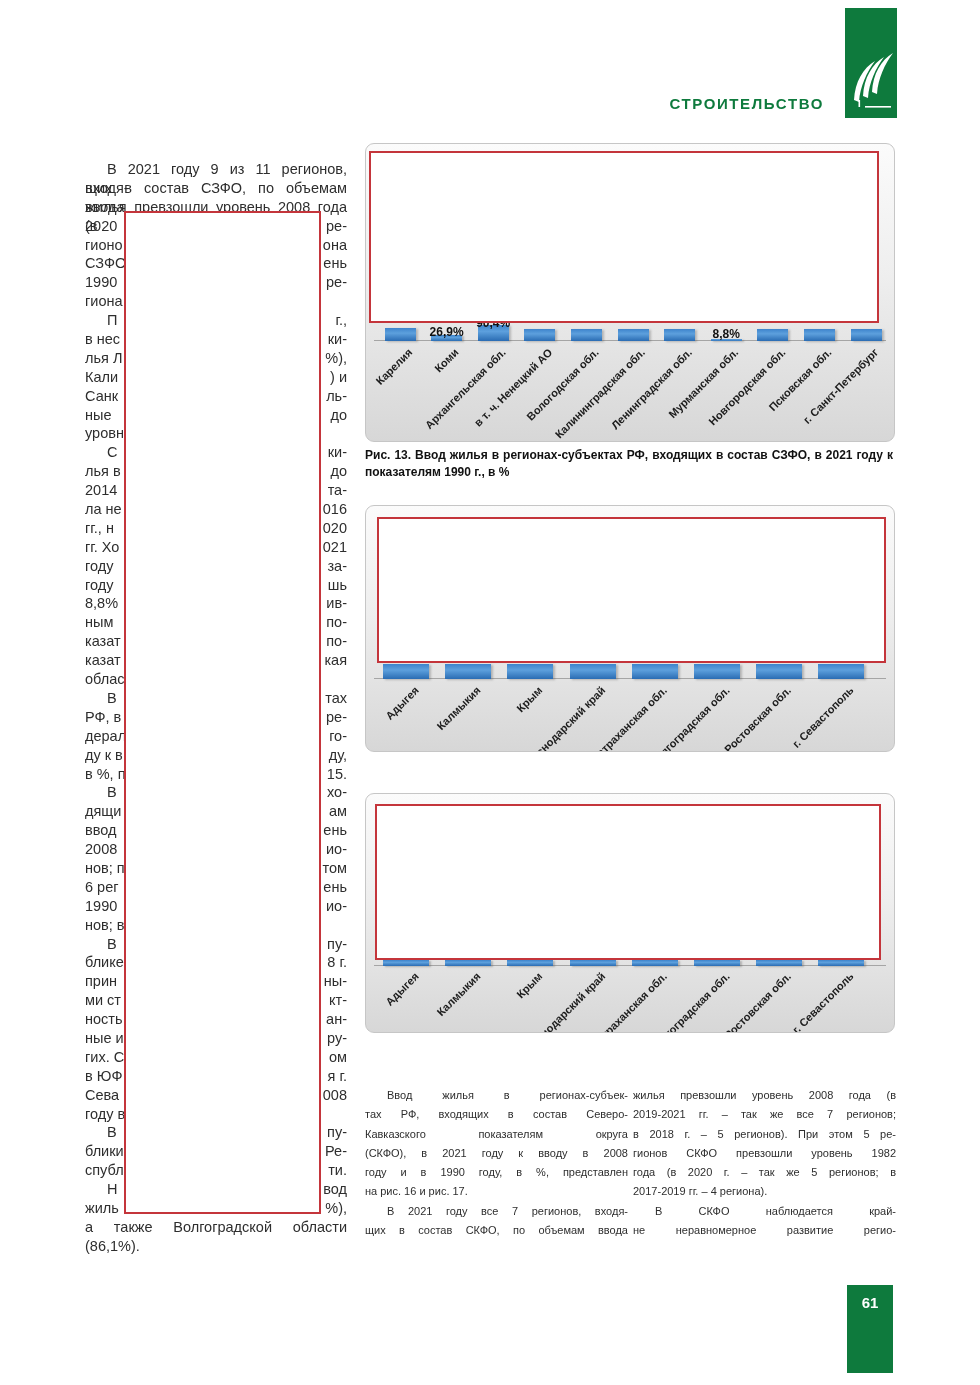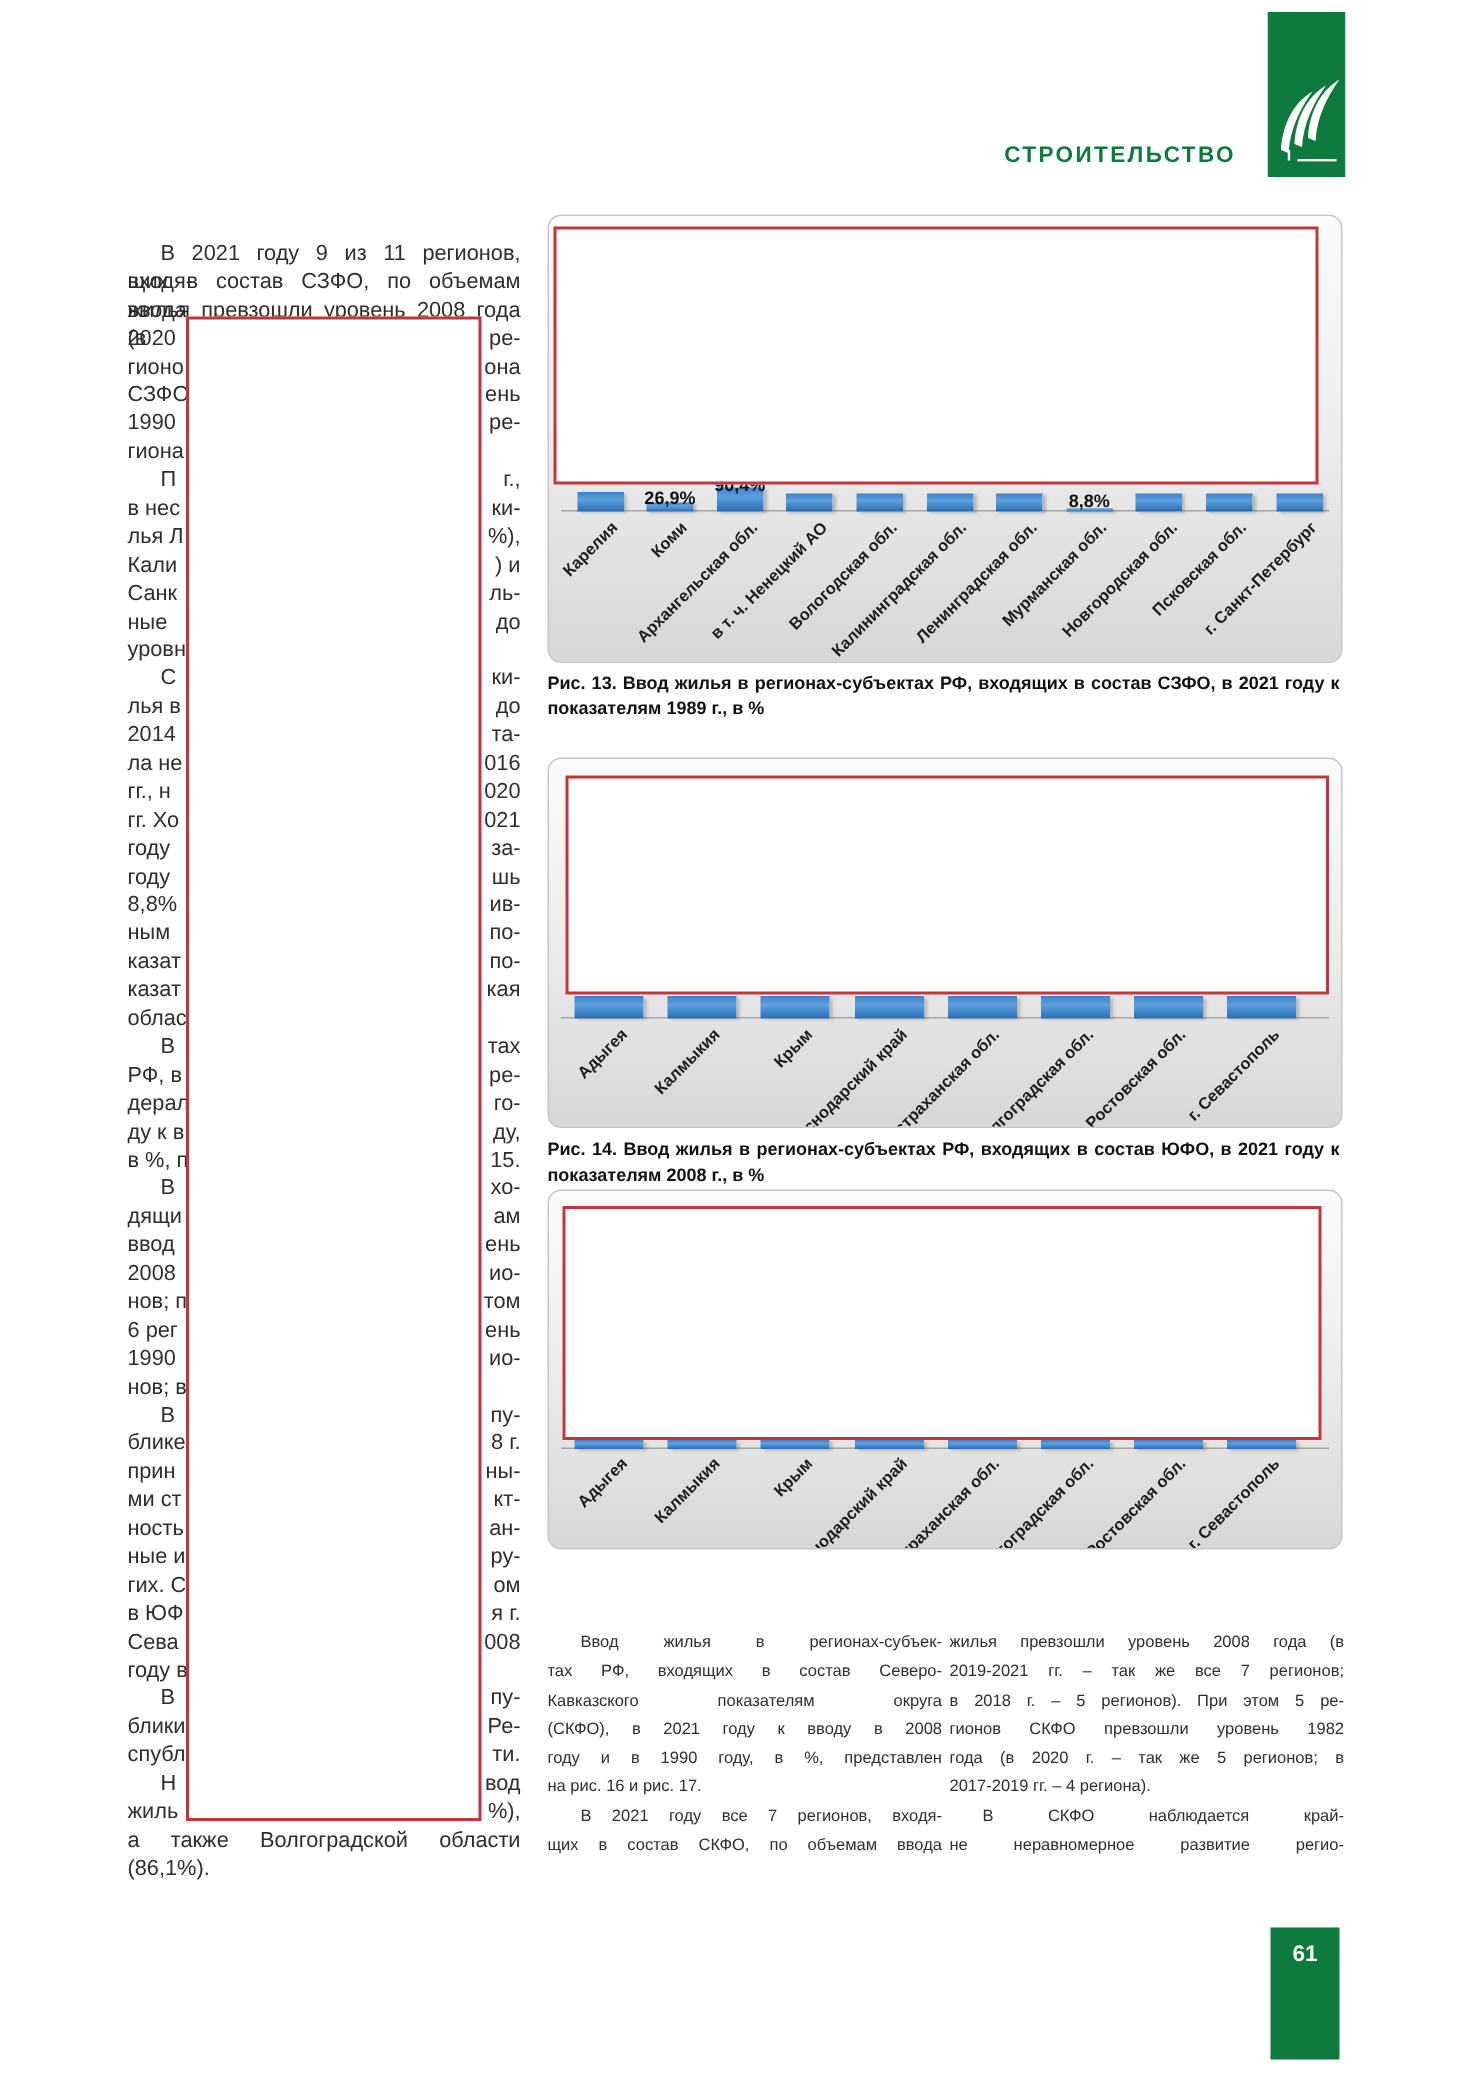--- a/index.html
+++ b/index.html
@@ -337,21 +337,21 @@
       </div>
       <div class="bar" style="left: 484.5px; width: 31px; top: 185px; height: 12px;"></div>
       <div class="xlab" style="left: 506px; top: 202px;">
         <span>г. Санкт-Петербург</span>
       </div>
       <div class="vlab" style="left: 80.6px; top: 181px;">26,9%</div>
       <div class="vlab" style="left: 127.2px; top: 172px;">90,4%</div>
       <div class="vlab" style="left: 360.2px; top: 183px;">8,8%</div>
       <div class="cover" style="left: 3px; top: 7px; width: 510px; height: 172px;"></div>
     </div>
-  <div class="caption" style="top:447px;">Рис. 13. Ввод жилья в регионах-субъектах РФ, входящих в состав СЗФО, в 2021 году к показателям 1989 г., в %</div>
+  <div class="caption" style="top:447px;">Рис. 13. Ввод жилья в регионах-субъектах РФ, входящих в состав СЗФО, в 2021 году к показателям 1990 г., в %</div>
 
   <div class="panel" id="fig1" style="left:365px;top:505px;width:528px;height:245px;">
       <div class="axisline" style="left: 8px; right: 8px; top: 172px;"></div>
       <div class="bar" style="left: 17px; width: 46px; top: 158px; height: 15px;"></div>
       <div class="xlab" style="left: 46px; top: 178px;">
         <span>Адыгея</span>
       </div>
       <div class="bar" style="left: 79.2px; width: 46px; top: 158px; height: 15px;"></div>
       <div class="xlab" style="left: 108.2px; top: 178px;">
         <span>Калмыкия</span>
@@ -375,21 +375,20 @@
       <div class="bar" style="left: 390.2px; width: 46px; top: 158px; height: 15px;"></div>
       <div class="xlab" style="left: 419.2px; top: 178px;">
         <span>Ростовская обл.</span>
       </div>
       <div class="bar" style="left: 452.4px; width: 46px; top: 158px; height: 15px;"></div>
       <div class="xlab" style="left: 481.4px; top: 178px;">
         <span>г. Севастополь</span>
       </div>
       <div class="cover" style="left: 11px; top: 11px; width: 509px; height: 146px;"></div>
     </div>
-  <div class="caption" style="top:758px;">Рис. 14. Ввод жилья в регионах-субъектах РФ, входящих в состав ЮФО, в 2021 году к показателям 2008 г., в %</div>
 
   <div class="panel" id="fig2" style="left:365px;top:793px;width:528px;height:238px;">
       <div class="axisline" style="left: 8px; right: 8px; top: 171px;"></div>
       <div class="bar" style="left: 17px; width: 46px; top: 166px; height: 6px;"></div>
       <div class="xlab" style="left: 46px; top: 176px;">
         <span>Адыгея</span>
       </div>
       <div class="bar" style="left: 79.2px; width: 46px; top: 166px; height: 6px;"></div>
       <div class="xlab" style="left: 108.2px; top: 176px;">
         <span>Калмыкия</span>

